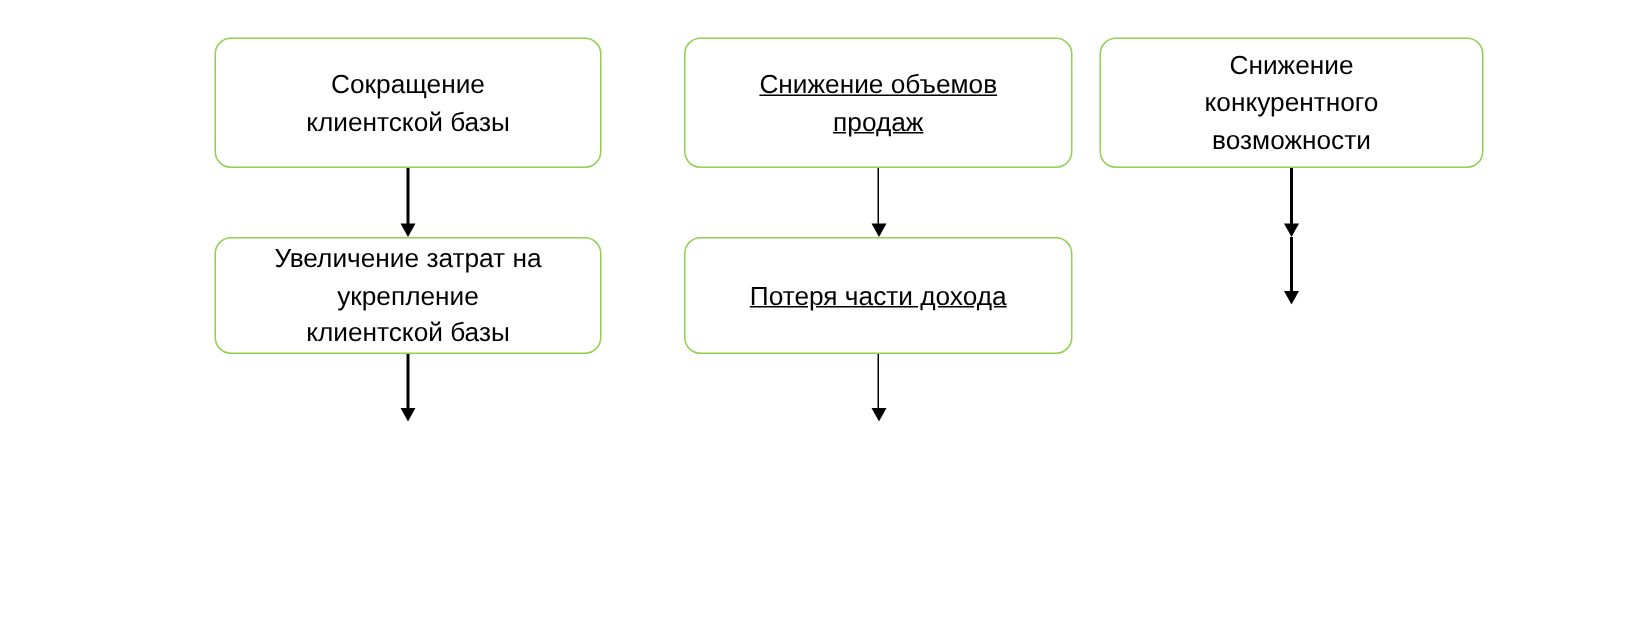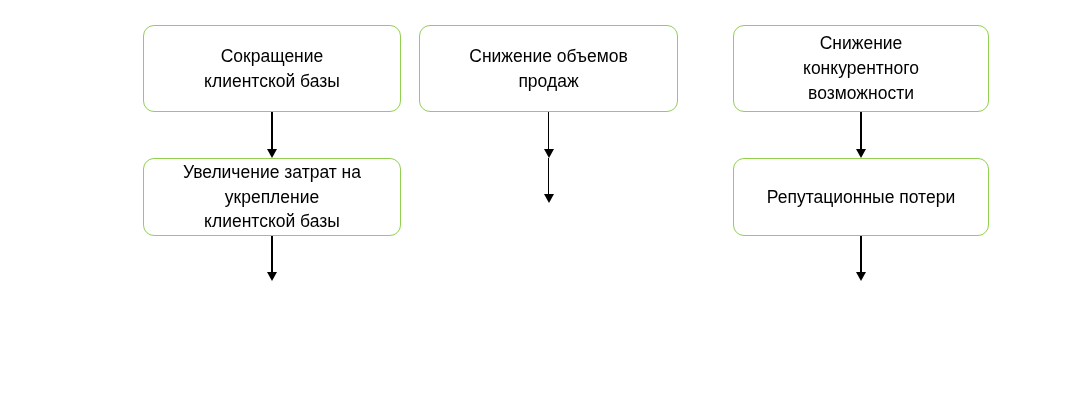--- a/index.html
+++ b/index.html
@@ -22,21 +22,21 @@
   }
 
   .col {
     position: absolute;
     top: 25px;
     display: flex;
     flex-direction: column;
     align-items: center;
   }
   .col-1 { left: 128px; width: 258px; }
-  .col-2 { left: 404px; width: 259px; }
+  .col-2 { left: 441px; width: 259px; text-decoration: underline; }
   .col-3 { left: 718px; width: 256px; }
 
   .box {
     width: 100%;
     border: 1.5px solid var(--box-border);
     border-radius: 11px;
     background: var(--background);
     display: flex;
     align-items: center;
     justify-content: center;
@@ -104,38 +104,38 @@
 
   <div class="col col-2">
     <div class="box row-1">
       <span class="box-label">Снижение объемов
 продаж</span>
     </div>
     <div class="connector gap-1">
       <div class="connector-line"></div>
       <div class="connector-head"></div>
     </div>
+    <div class="box row-2">
+      <span class="box-label">Потеря части дохода</span>
+    </div>
     <div class="connector gap-2">
       <div class="connector-line"></div>
       <div class="connector-head"></div>
     </div>
   </div>
 
   <div class="col col-3">
     <div class="box row-1">
       <span class="box-label">Снижение
 конкурентного
 возможности</span>
     </div>
     <div class="connector gap-1">
       <div class="connector-line"></div>
       <div class="connector-head"></div>
     </div>
-    <div class="box row-2">
-      <span class="box-label">Репутационные потери</span>
-    </div>
     <div class="connector gap-2">
       <div class="connector-line"></div>
       <div class="connector-head"></div>
     </div>
   </div>
 
 </div>
 
 </body></html>

